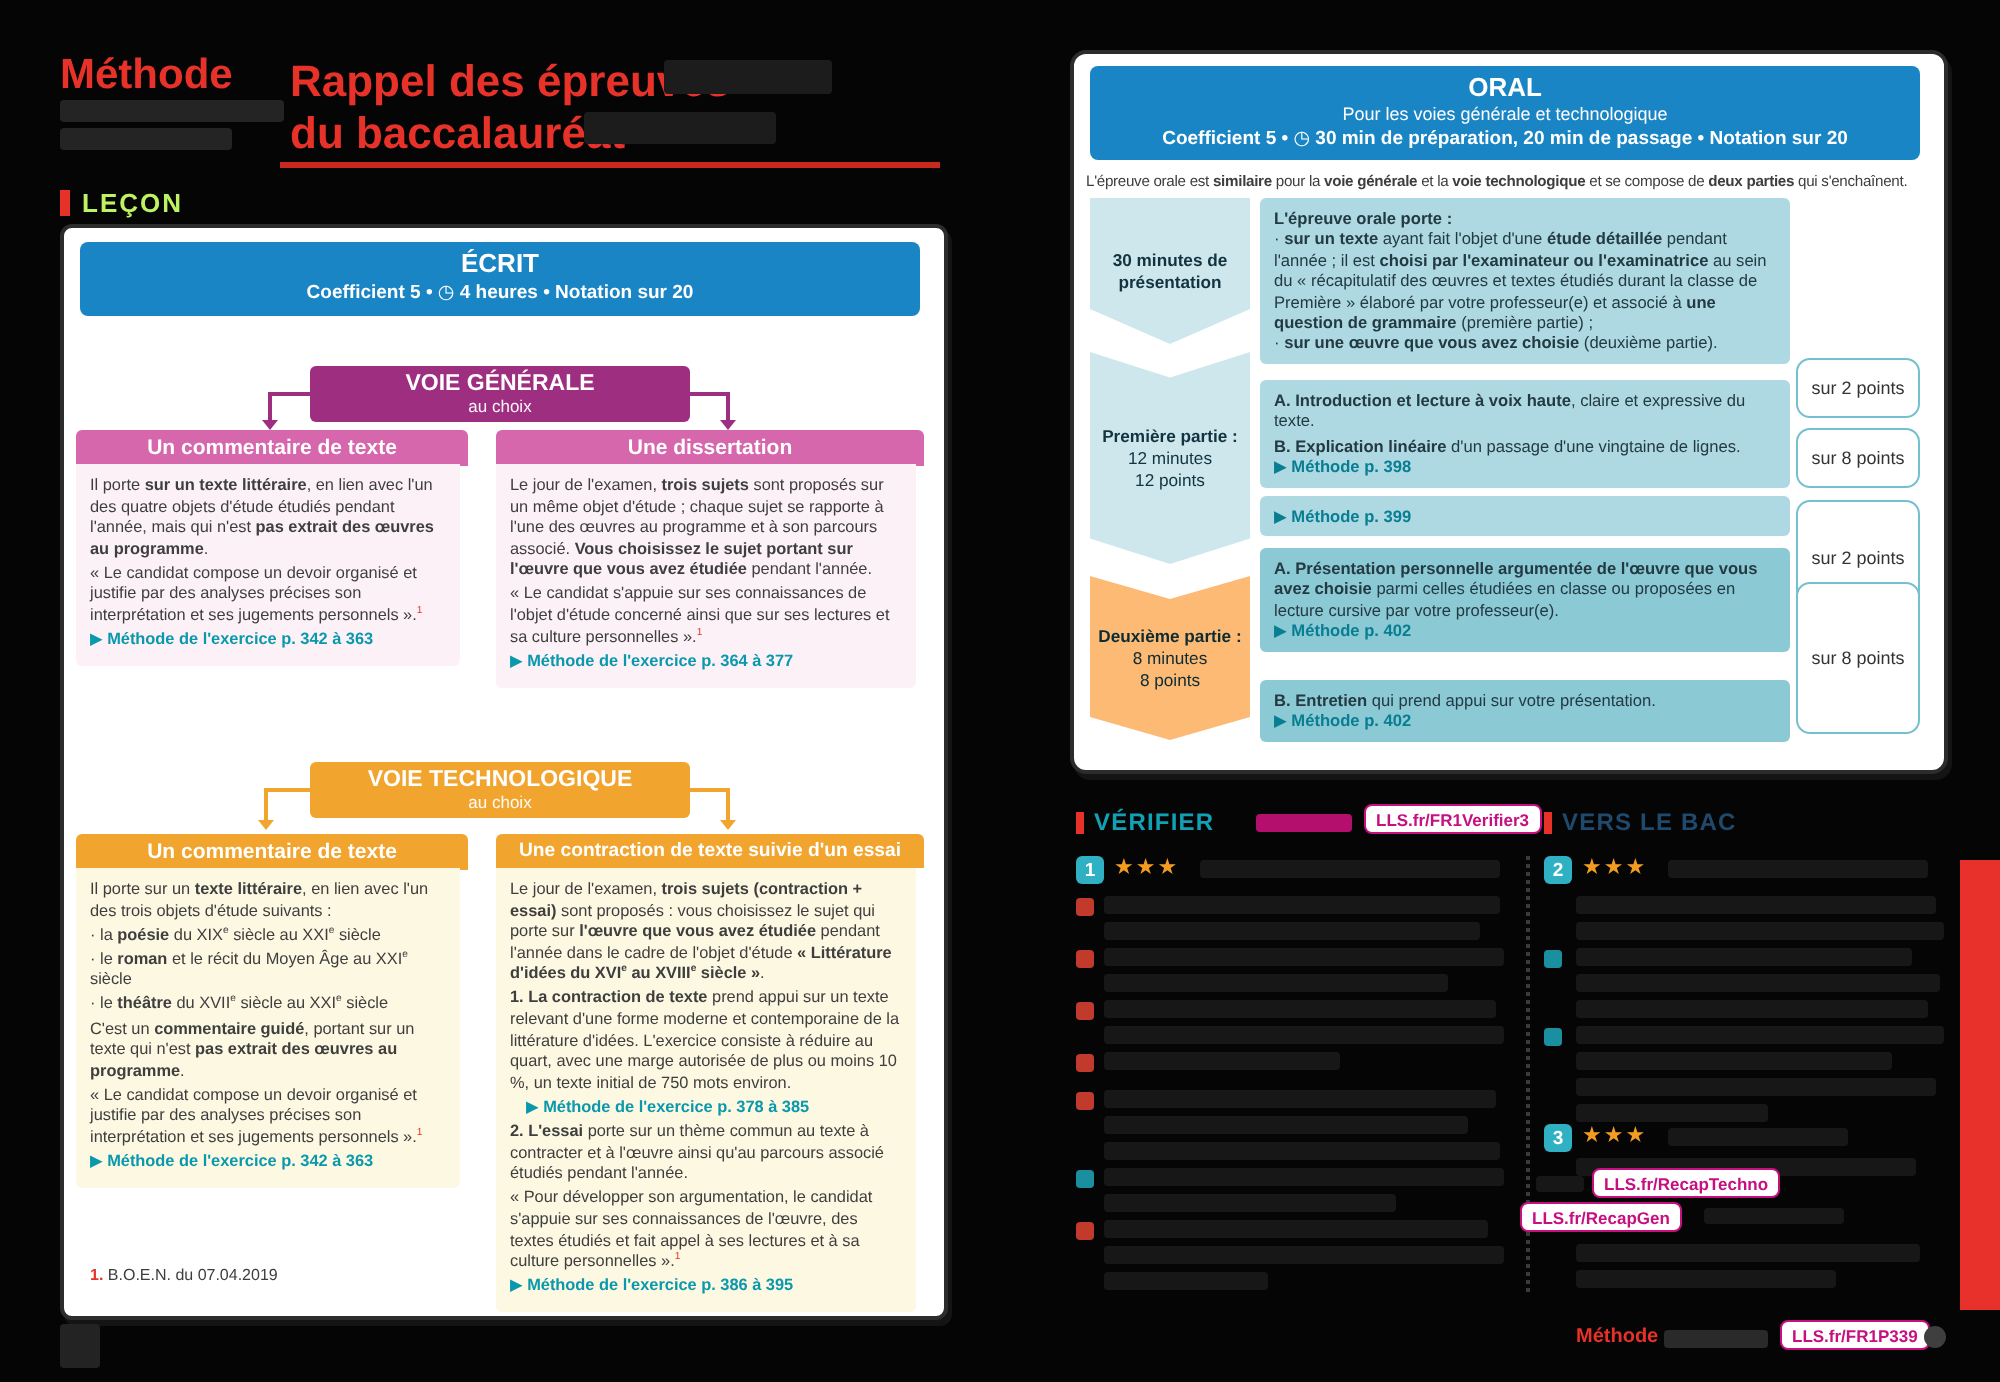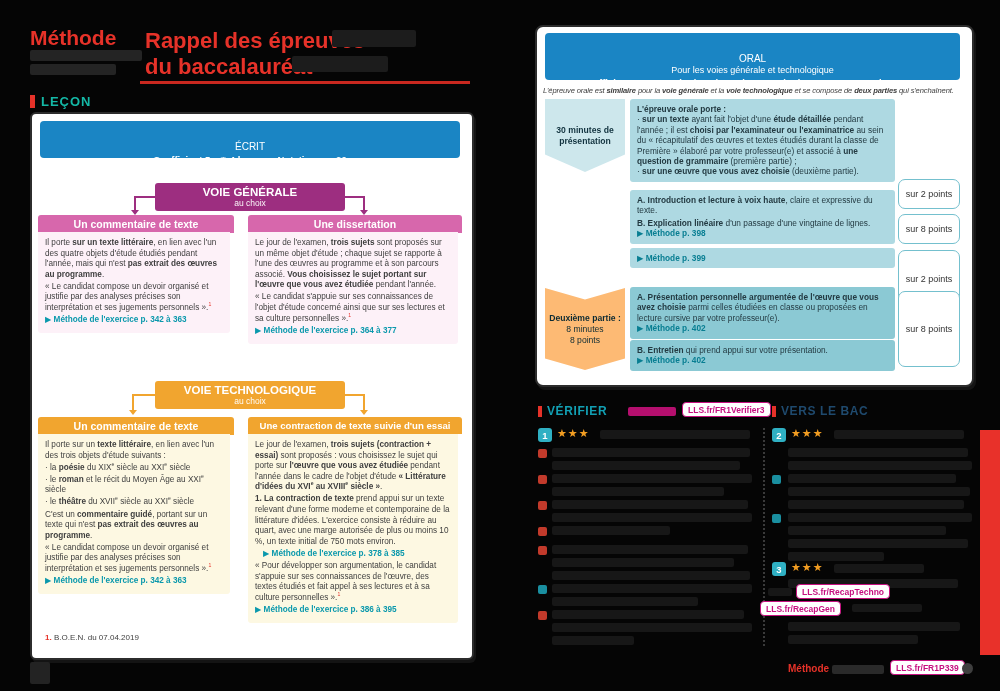--- a/index.html
+++ b/index.html
@@ -8,41 +8,41 @@
   .abs{position:absolute;}
   .b{font-weight:700;}
   .sup{font-size:.62em;vertical-align:super;line-height:0;}
   .redact{background:#171717;border-radius:2px;}
   
   .kicker{color:#e63229;font-weight:700;font-size:21px;}
   .maintitle{color:#e63229;font-weight:700;font-size:22px;line-height:26px;}
   .rule{background:#c9281f;height:2.5px;}
   .lesson{display:flex;align-items:center;gap:6px;}
   .lesson .bar{width:5px;height:13px;background:#e63229;}
-  .lesson .txt{color:#14b8a6;font-weight:700;font-size:13px;letter-spacing:1px;text-align:right;}
+  .lesson .txt{color:#bef264;font-weight:700;font-size:13px;letter-spacing:1px;text-align:right;}
   
   .pageframe{background:#fff;border:2px solid #2c2c2c;border-radius:6px;box-shadow:2px 3px 0 #141414;}
   .bluebox{background:#1a85c4;border-radius:4px;color:#fff;text-align:center;}
-  .bluebox .t1{font-weight:400;font-size:10px;padding-top:20px;}
+  .bluebox .t1{font-weight:700;font-size:13px;padding-top:3px;}
   .bluebox .t2{font-size:9px;padding-top:1px;}
   .bluebox .t3{font-size:9.5px;font-weight:600;padding-top:2px;}
   .routebox{border-radius:3px;color:#fff;text-align:center;}
   .routebox .t1{font-weight:700;font-size:11.5px;padding-top:3px;}
   .routebox .t2{font-size:8.5px;opacity:.95;}
   .colhdr{color:#fff;font-weight:700;font-size:10.5px;text-align:center;border-radius:3px 3px 0 0;padding:3px 2px;}
   .colbody{font-size:8.2px;line-height:10.6px;color:#3e3e3e;padding:6px 7px;border-radius:0 0 3px 3px;}
   .colbody p{margin:0 0 1.5px 0;}
   .method{color:#0a98ac;font-weight:700;}
   .pink{background:#d767ac;} .pinkbg{background:#fdf1f8;}
   .mag{background:#9d2e80;} .orange{background:#f1a52f;} .orangebg{background:#fdf8e2;}
   .conn-m{background:#9d2e80;} .conn-o{background:#f1a52f;}
   .arr{width:0;height:0;border-left:4px solid transparent;border-right:4px solid transparent;}
   .arr.m{border-top:5px solid #9d2e80;} .arr.o{border-top:5px solid #f1a52f;}
   
-  .introline{font-size:7.6px;letter-spacing:-.15px;color:#3e3e3e;white-space:nowrap;font-style:italic;}
+  .introline{font-size:7.6px;letter-spacing:-.15px;color:#3e3e3e;white-space:nowrap;}
   .chev{color:#12333f;text-align:center;font-size:8.6px;line-height:11px;
         display:flex;flex-direction:column;justify-content:center;align-items:center;}
   .chev .lb{font-weight:700;}
   .chev1{clip-path:polygon(0 0,100% 0,100% 76%,50% 100%,0 76%);background:#cde7ec;}
   .chev2{clip-path:polygon(0 0,50% 12%,100% 0,100% 88%,50% 100%,0 88%);background:#cde7ec;}
   .chev3{clip-path:polygon(0 0,50% 14%,100% 0,100% 86%,50% 100%,0 86%);background:#fdba74;}
   .tealbox{background:#aed9e2;border-radius:3px;padding:5px 7px;font-size:8.3px;line-height:10.4px;color:#233a42;}
   .tealbox p{margin:0;}
   .tealbox3{background:#8bc9d4;}
   .tealbox .method{color:#087e92;}
@@ -137,20 +137,21 @@
     <p><span>C'est un </span><span class="b">commentaire guidé</span><span>, portant sur un texte qui n'est </span><span class="b">pas extrait des œuvres au programme</span><span>.</span></p>
     <p><span>« Le candidat compose un devoir organisé et justifie par des analyses précises son interprétation et ses jugements personnels ».</span><span class="sup" style="color: rgb(230, 50, 41);">1</span></p>
     <p class="method">▶ Méthode de l'exercice p. 342 à 363</p>
   </div>
 
   <div class="abs colhdr orange" style="left:248px;top:417px;width:210px;font-size:9.6px;">Une contraction de texte suivie d'un essai</div>
   <div class="abs colbody orangebg" style="left:248px;top:434px;width:196px;">
     <p><span>Le jour de l'examen, </span><span class="b">trois sujets (contraction + essai)</span><span> sont proposés : vous choisissez le sujet qui porte sur </span><span class="b">l'œuvre que vous avez étudiée</span><span> pendant l'année dans le cadre de l'objet d'étude </span><span class="b">« Littérature d'idées du XVI</span><span class="b sup">e</span><span class="b"> au XVIII</span><span class="b sup">e</span><span class="b"> siècle »</span><span>.</span></p>
     <p><span class="b">1. La contraction de texte</span><span> prend appui sur un texte relevant d'une forme moderne et contemporaine de la littérature d'idées. L'exercice consiste à réduire au quart, avec une marge autorisée de plus ou moins 10 %, un texte initial de 750 mots environ.</span></p>
     <p class="method" style="margin-left:8px;">▶ Méthode de l'exercice p. 378 à 385</p>
+    <p><span class="b">2. L'essai</span><span> porte sur un thème commun au texte à contracter et à l'œuvre ainsi qu'au parcours associé étudiés pendant l'année.</span></p>
     <p><span>« Pour développer son argumentation, le candidat s'appuie sur ses connaissances de l'œuvre, des textes étudiés et fait appel à ses lectures et à sa culture personnelles ».</span><span class="sup" style="color: rgb(230, 50, 41);">1</span></p>
     <p class="method">▶ Méthode de l'exercice p. 386 à 395</p>
   </div>
 
   <div class="abs" style="left:45px;top:633px;font-size:8px;color:#3e3e3e;">
     <span style="color:#e63229;font-weight:700;">1.</span>
     <span>B.O.E.N. du 07.04.2019</span>
   </div>
 
   <div class="abs pageframe" style="left:535px;top:25px;width:435px;height:358px;border-radius:8px;"></div>
@@ -170,41 +171,46 @@
   <div class="abs chev chev1" style="left:545px;top:99px;width:80px;height:73px;">
     <div class="lb">30 minutes de</div>
     <div class="lb">présentation</div>
   </div>
   <div class="abs tealbox" style="left:630px;top:99px;width:251px;">
     <p><span class="b">L'épreuve orale porte :</span></p>
     <p><span>· </span><span class="b">sur un texte</span><span> ayant fait l'objet d'une </span><span class="b">étude détaillée</span><span> pendant l'année ; il est </span><span class="b">choisi par l'examinateur ou l'examinatrice</span><span> au sein du « récapitulatif des œuvres et textes étudiés durant la classe de Première » élaboré par votre professeur(e) et associé à </span><span class="b">une question de grammaire</span><span> (première partie) ;</span></p>
     <p><span>· </span><span class="b">sur une œuvre que vous avez choisie</span><span> (deuxième partie).</span></p>
   </div>
 
+  <div class="abs chev chev2" style="left:545px;top:176px;width:80px;height:106px;">
+    <div class="lb">Première partie :</div>
+    <div>12 minutes</div>
+    <div>12 points</div>
+  </div>
   <div class="abs tealbox" style="left:630px;top:178px;width:251px;margin-top:12px;">
     <p><span class="b">A. Introduction et lecture à voix haute</span><span>, claire et expressive du texte.</span></p>
     <p class="method">▶ Méthode p. 398</p>
   </div>
   <div class="abs scorebox" style="left:898px;top:179px;width:60px;height:28px;">sur 2 points</div>
   <div class="abs tealbox" style="left:630px;top:213px;width:251px;">
     <p><span class="b">B. Explication linéaire</span><span> d'un passage d'une vingtaine de lignes.</span></p>
     <p class="method">▶ Méthode p. 398</p>
   </div>
   <div class="abs scorebox" style="left:898px;top:214px;width:60px;height:28px;">sur 8 points</div>
   <div class="abs tealbox" style="left:630px;top:248px;width:251px;">
     <p class="method">▶ Méthode p. 399</p>
   </div>
   <div class="abs scorebox" style="left:898px;top:250px;width:60px;height:56px;">sur 2 points</div>
 
   <div class="abs chev chev3" style="left:545px;top:288px;width:80px;height:82px;color:#0d2b33;">
     <div class="lb">Deuxième partie :</div>
     <div>8 minutes</div>
     <div>8 points</div>
   </div>
-  <div class="abs tealbox tealbox3" style="left:630px;top:287px;width:251px;">
+  <div class="abs tealbox tealbox3" style="left:630px;top:274px;width:251px;">
     <p><span class="b">A. Présentation personnelle argumentée de l'œuvre que vous avez choisie</span><span> parmi celles étudiées en classe ou proposées en lecture cursive par votre professeur(e).</span></p>
     <p class="method">▶ Méthode p. 402</p>
   </div>
   <div class="abs tealbox tealbox3" style="left:630px;top:340px;width:251px;">
     <p><span class="b">B. Entretien</span><span> qui prend appui sur votre présentation.</span></p>
     <p class="method">▶ Méthode p. 402</p>
   </div>
   <div class="abs scorebox" style="left:898px;top:291px;width:60px;height:74px;">sur 8 points</div>
 
   <div class="abs sechdr" style="left:538px;top:404px;">

